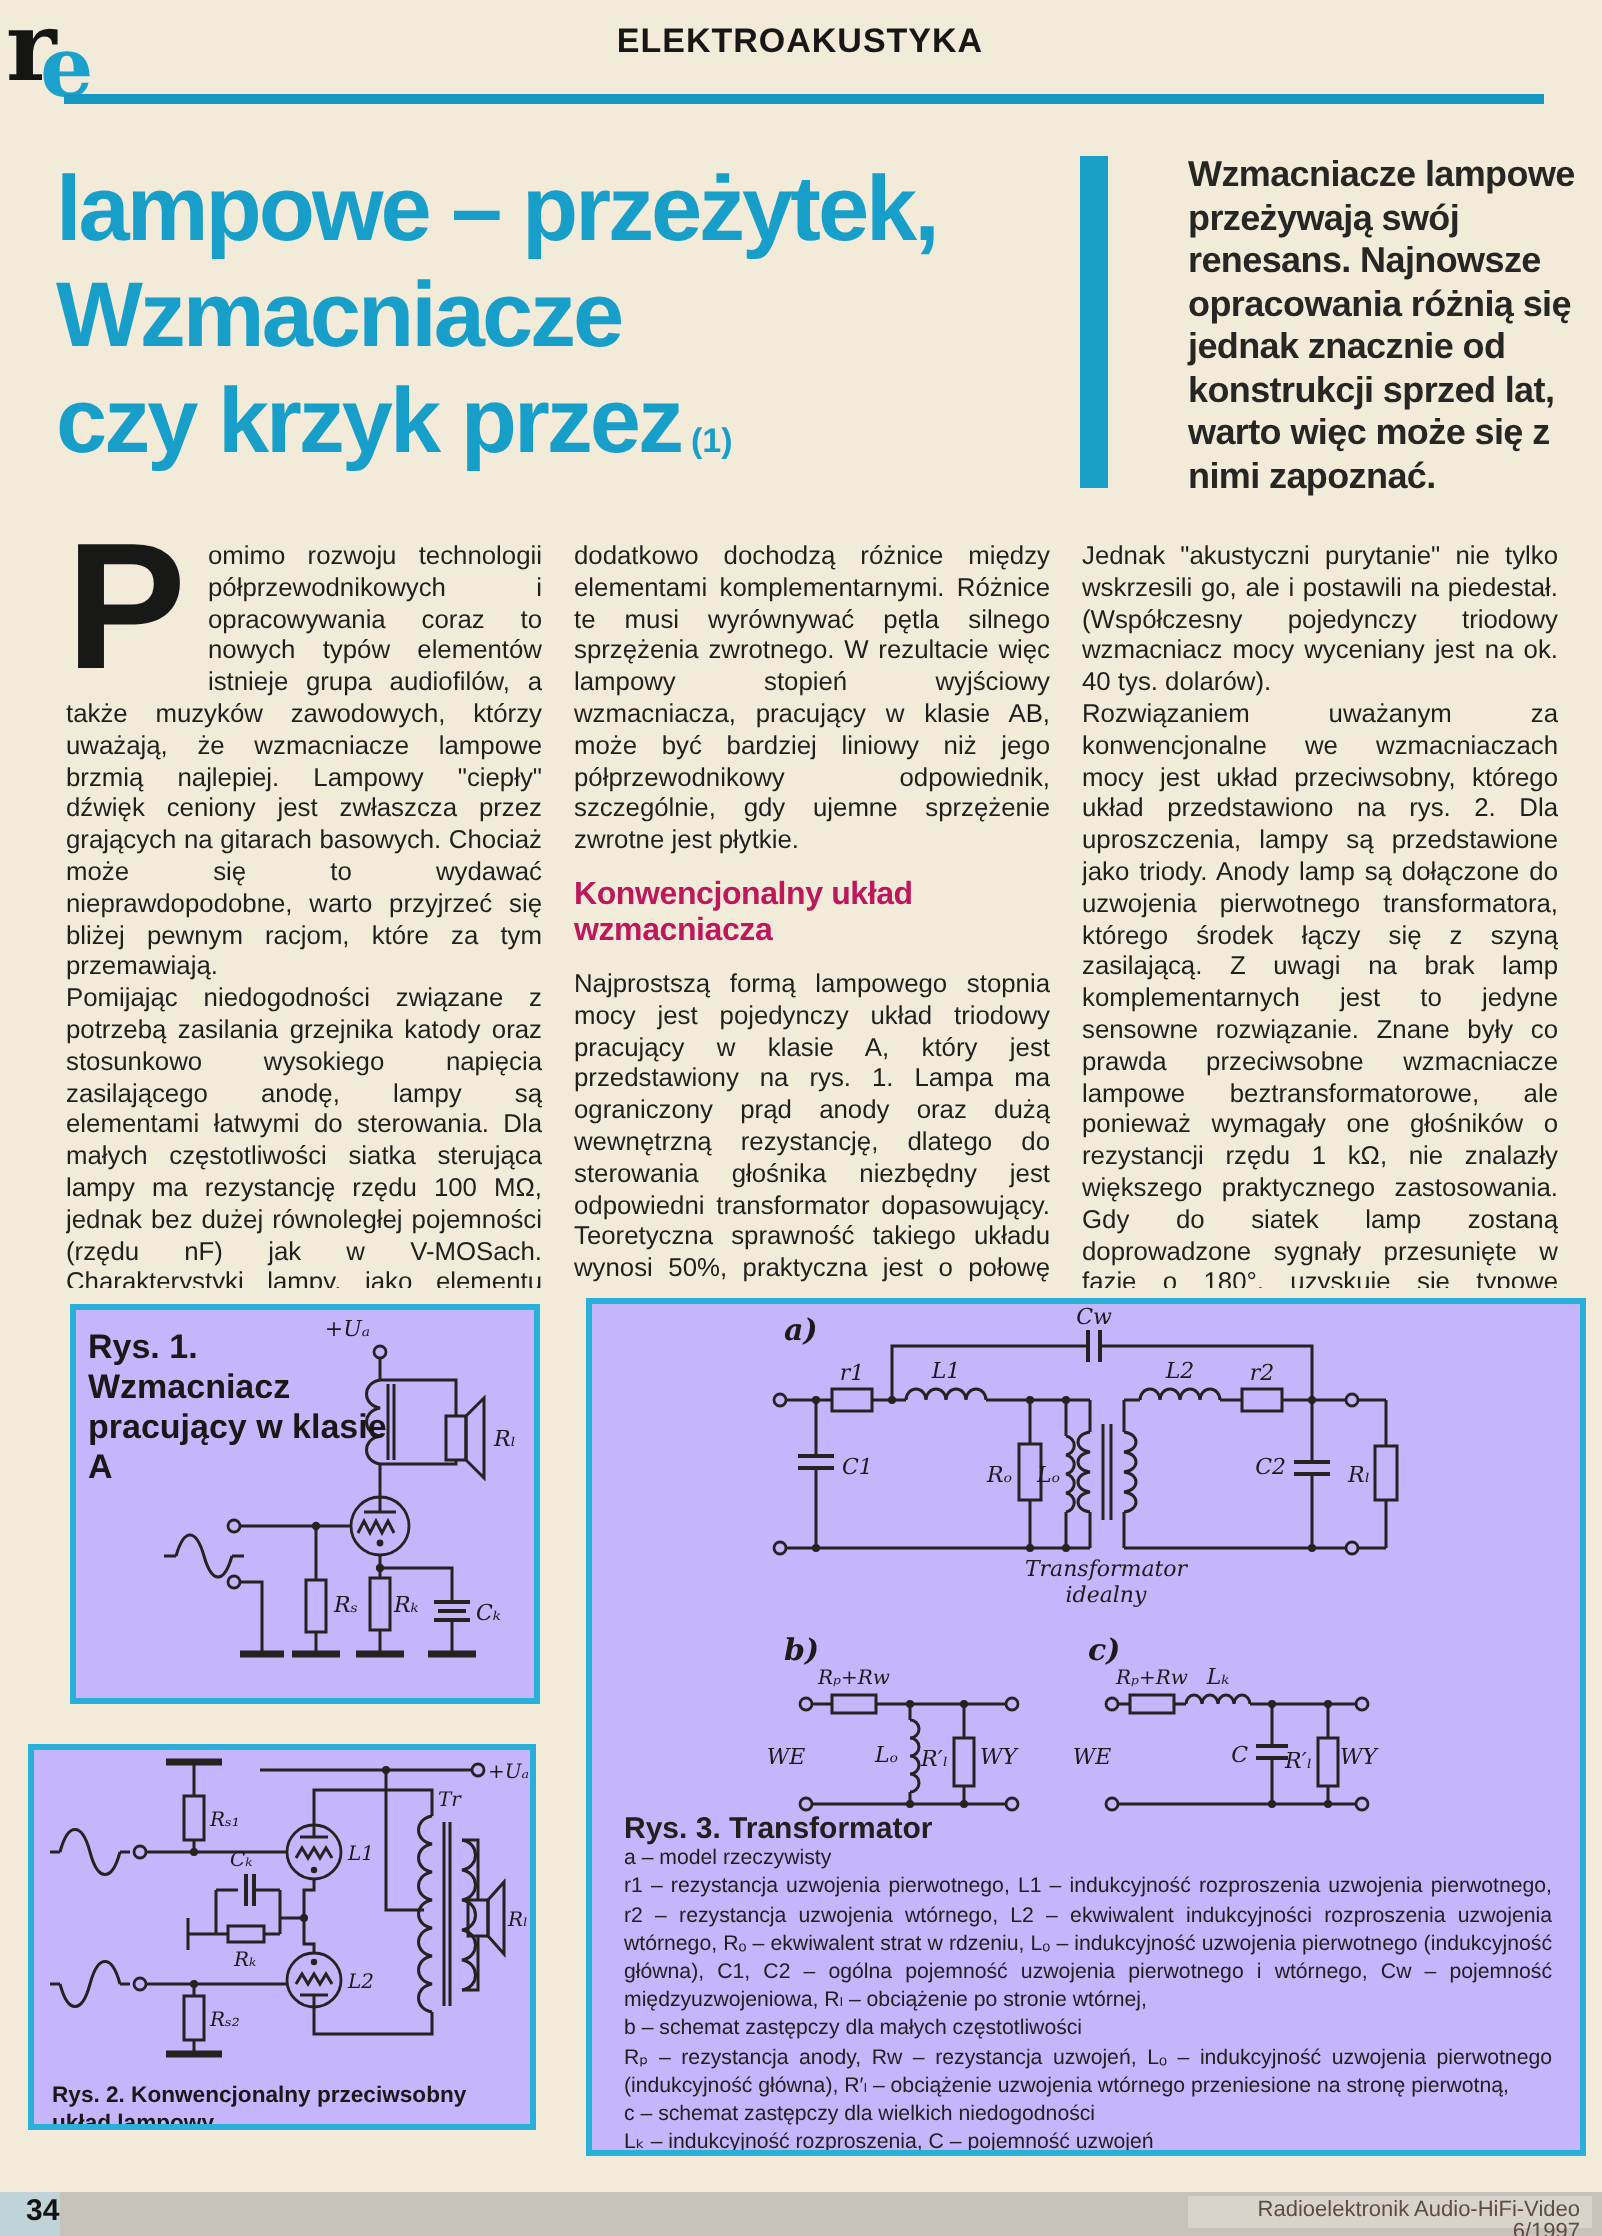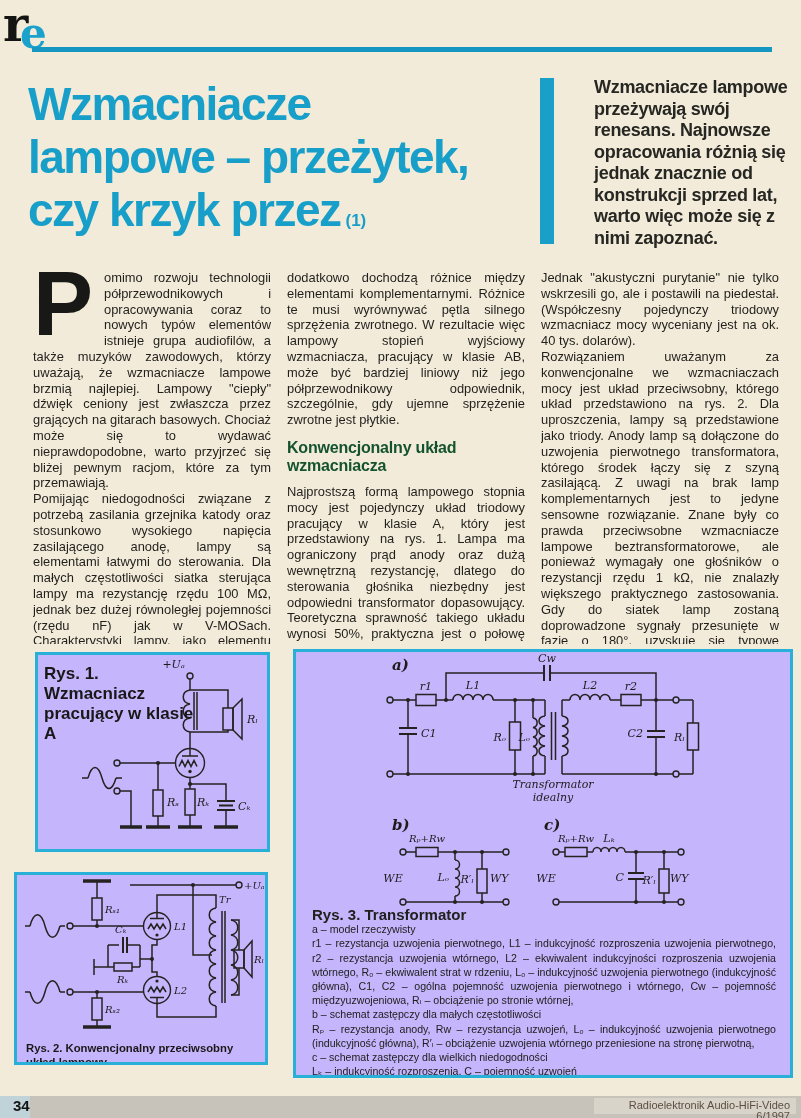--- a/index.html
+++ b/index.html
@@ -21,21 +21,21 @@
   .intro-bar{left:540px;top:78px;width:14px;height:166px;background:#1a9fc9;}
   .intro-text{left:566px;top:77px;width:218px;font:bold 18px/21.5px "Liberation Sans",sans-serif;
         color:#262622;letter-spacing:-.3px;margin-left:28px;}
   
   .col{position:absolute;top:270px;width:238px;height:374px;overflow:hidden;
        font-size:12.9px;line-height:15.8px;text-align:justify;color:#201f1c;}
   .col p{margin:0;}
   .col1{left:33px;} .col2{left:287px;} .col3{left:541px;}
   .dropcap{float:left;width:64px;height:64px;margin:3px 7px 0 0;
         font:900 90px/62px "Liberation Sans",sans-serif;color:#181816;overflow:visible;}
-  .subhead{font:bold 16px/18.5px "Liberation Sans",sans-serif;color:#14532d;
+  .subhead{font:bold 16px/18.5px "Liberation Sans",sans-serif;color:#be185d;
         margin:11px 0 8px 0;text-align:left;letter-spacing:-.2px;}
   
   .figbox{position:absolute;border:3px solid #29b0d8;background:#c4b5fd;overflow:hidden;}
   .fig1{left:35px;top:652px;width:229px;height:194px;}
   .fig2{left:14px;top:872px;width:248px;height:187px;}
   .fig3{left:293px;top:649px;width:494px;height:423px;}
   .figcap{font-weight:bold;color:#191816;}
   .fig1cap{left:6px;top:9px;width:150px;font-size:17px;line-height:20px;}
   .fig2cap{left:9px;top:166px;width:236px;font-size:11.3px;line-height:14px;}
   .fig3cap{left:16px;top:256px;width:464px;font-size:10.6px;line-height:14.2px;color:#21201d;}
@@ -58,25 +58,26 @@
   .journal-name{left:594px;top:1100px;width:196px;text-align:right;
         font:11px/1 "Liberation Sans",sans-serif;color:#5d4d41;}
 </style>
 </head>
 <body>
 
 <div class="page">
 
   <div class="abs logo-r">r</div>
   <div class="abs logo-e">e</div>
+  <div class="abs section-title">ELEKTROAKUSTYKA</div>
   <div class="abs header-rule"></div>
 
   <div class="abs headline">
+    <div class="hl">lampowe – przeżytek,</div>
     <div class="hl">Wzmacniacze</div>
-    <div class="hl">lampowe – przeżytek,</div>
     <div class="hl"><span>czy krzyk przez</span><span class="part">(1)</span></div>
   </div>
 
   <div class="abs intro-bar"></div>
   <div class="abs intro-text">Wzmacniacze lampowe przeżywają swój renesans. Najnowsze opracowania różnią się jednak znacznie od konstrukcji sprzed lat, warto więc może się z nimi zapoznać.</div>
 
   <div class="col col1">
     <div class="dropcap">P</div>
     <p>omimo rozwoju technologii półprzewodnikowych i opracowywania coraz to nowych typów elementów istnieje grupa audiofilów, a także muzyków zawodowych, którzy uważają, że wzmacniacze lampowe brzmią najlepiej. Lampowy "ciepły" dźwięk ceniony jest zwłaszcza przez grających na gitarach basowych. Chociaż może się to wydawać nieprawdopodobne, warto przyjrzeć się bliżej pewnym racjom, które za tym przemawiają.</p>
     <p>Pomijając niedogodności związane z potrzebą zasilania grzejnika katody oraz stosunkowo wysokiego napięcia zasilającego anodę, lampy są elementami łatwymi do sterowania. Dla małych częstotliwości siatka sterująca lampy ma rezystancję rzędu 100 MΩ, jednak bez dużej równoległej pojemności (rzędu nF) jak w V-MOSach. Charakterystyki lampy, jako elementu realizowanego na drodze mechanicznej, są znacznie bardziej powtarzalne od charakterystyk półprzewodników, w których</p>

